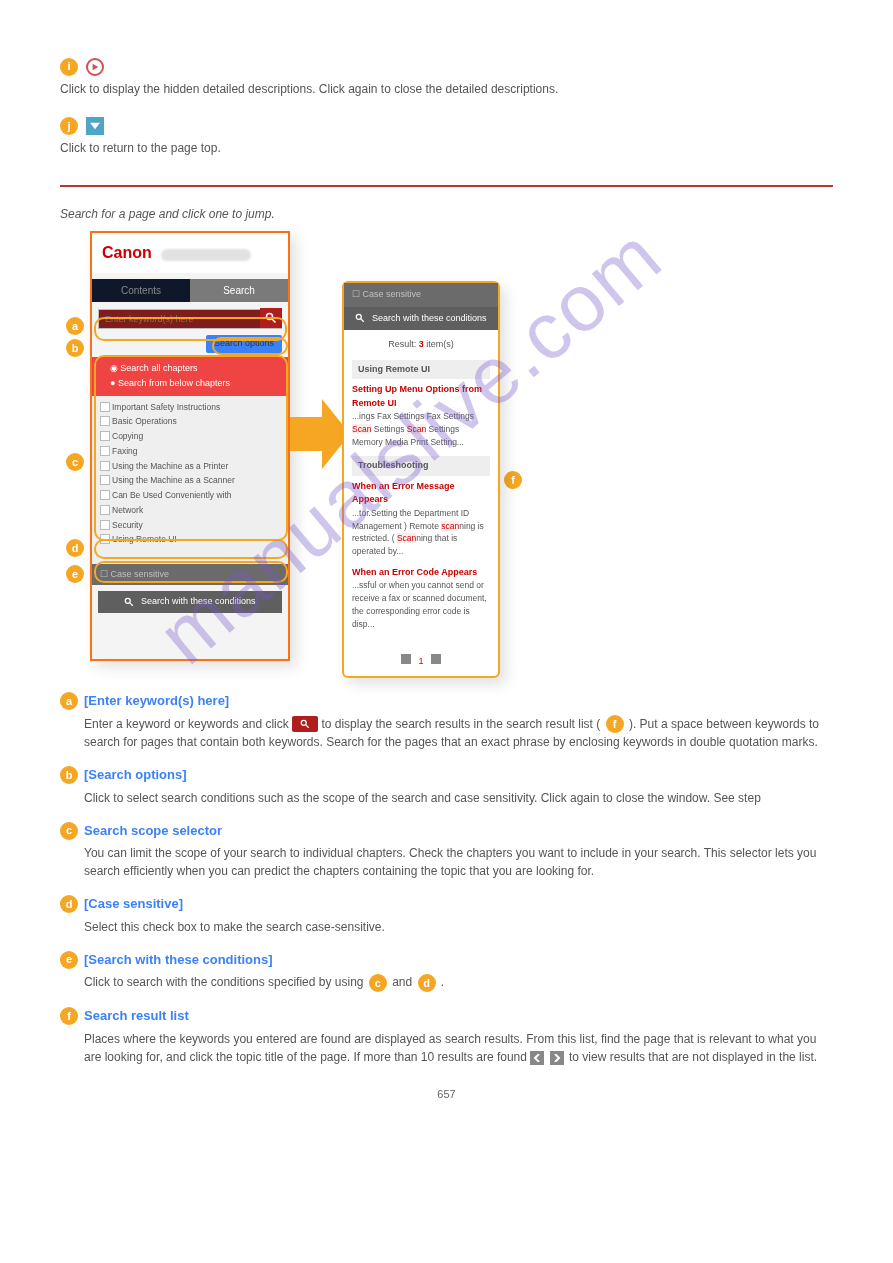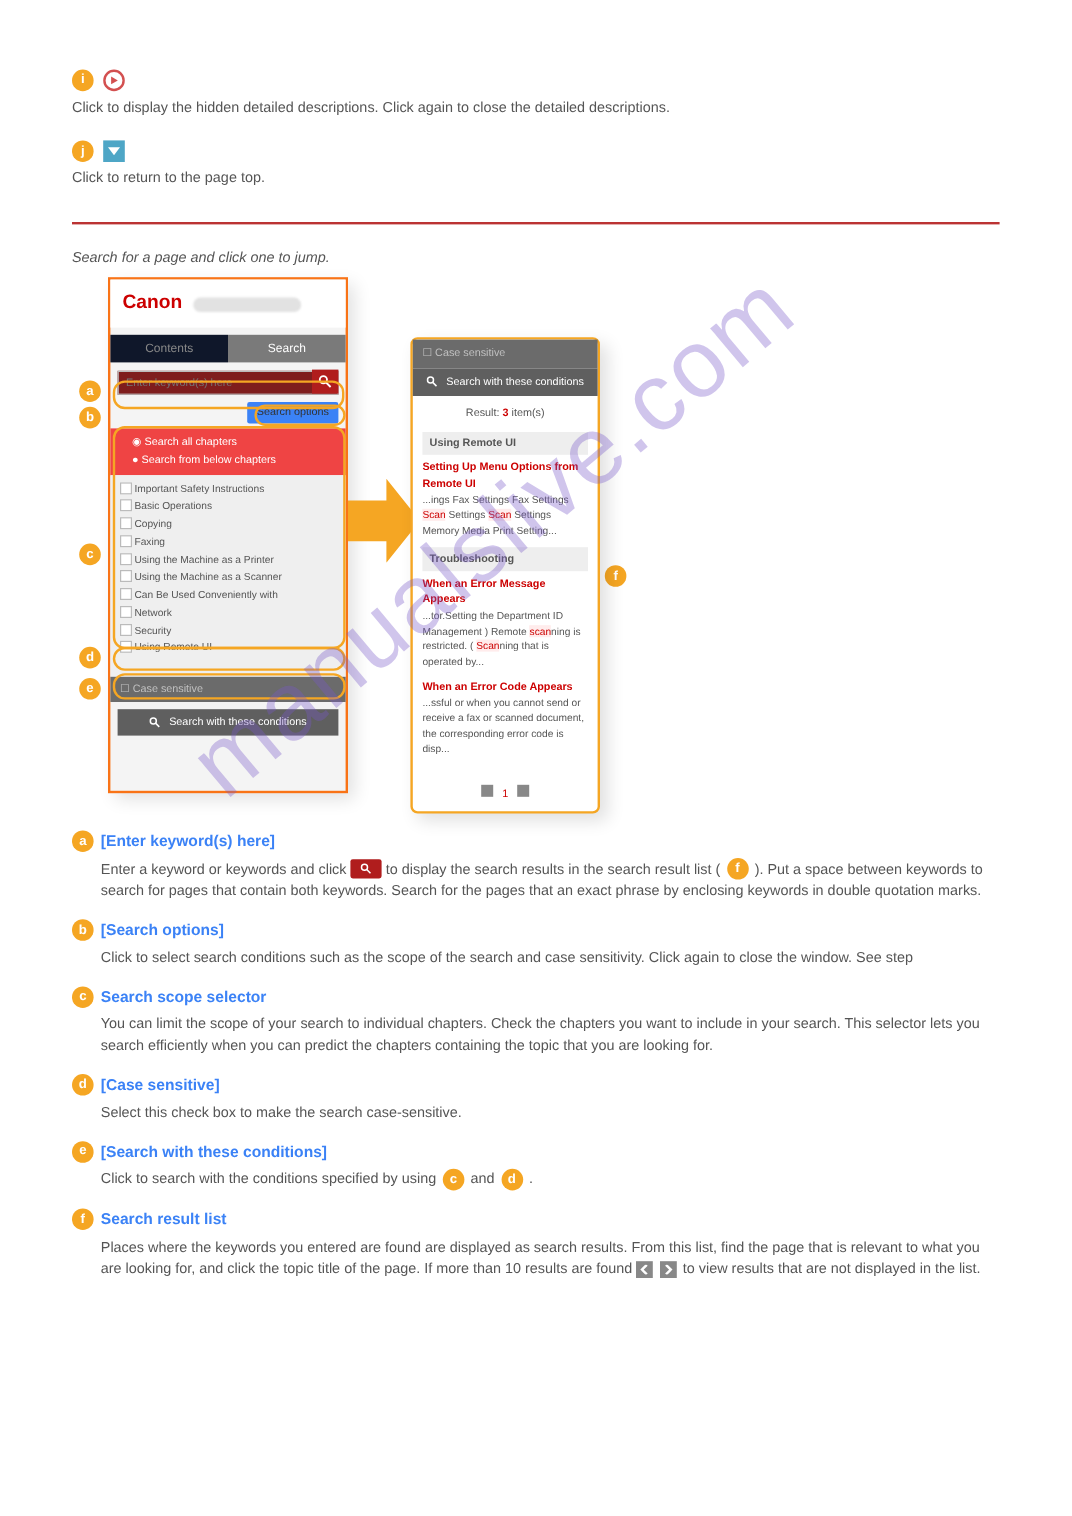--- a/index.html
+++ b/index.html
@@ -351,13 +351,14 @@
       </span>
       <span class="paginate-icon">
         <svg viewBox="0 0 8 8">
             <polyline points="2,0 6,4 2,8" fill="none" stroke="#fff" stroke-width="2"></polyline>
           </svg>
       </span>
       <span> to view results that are not displayed in the list.</span>
     </div>
   </div>
 
+  <div class="page-num">657</div>
 </div>
 
 </body></html>

